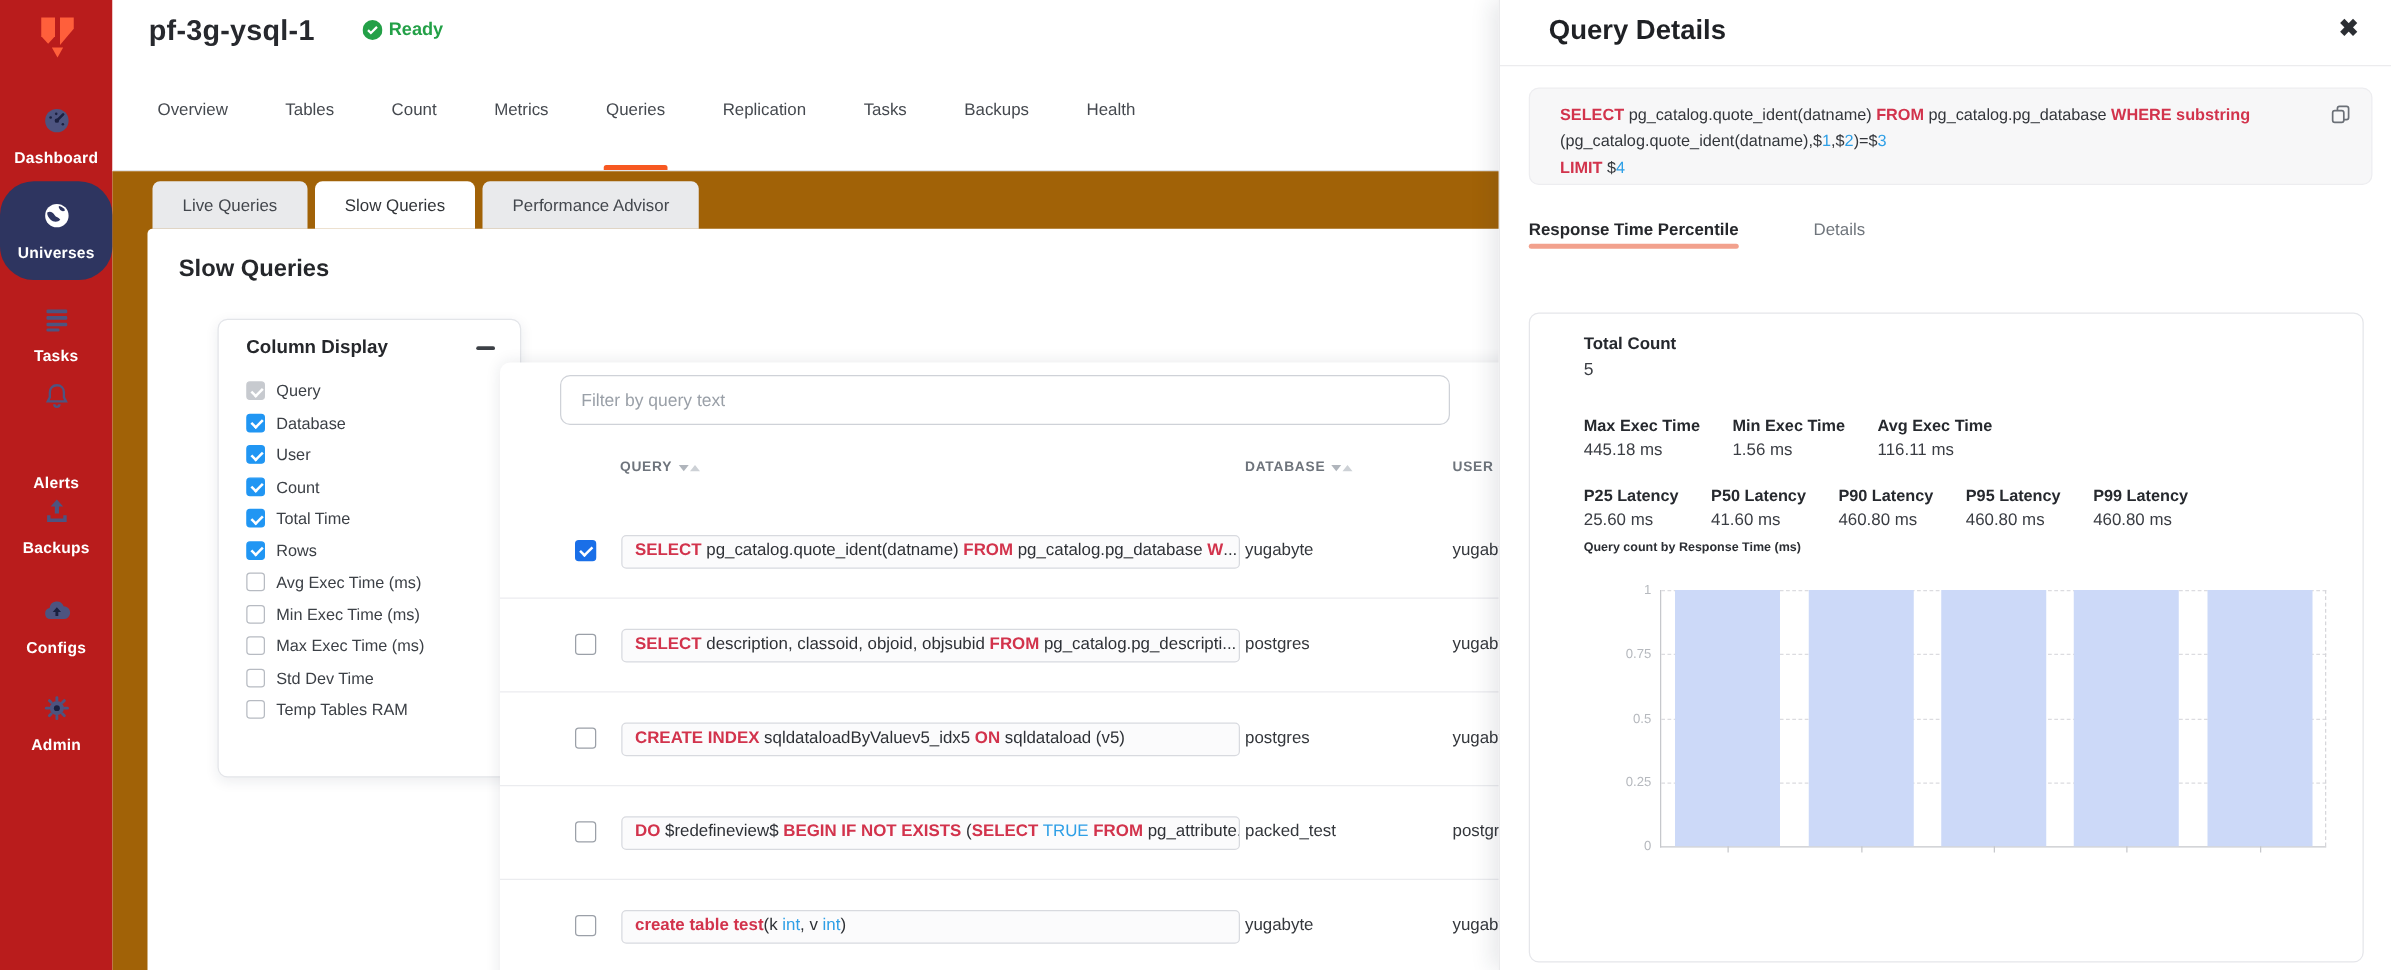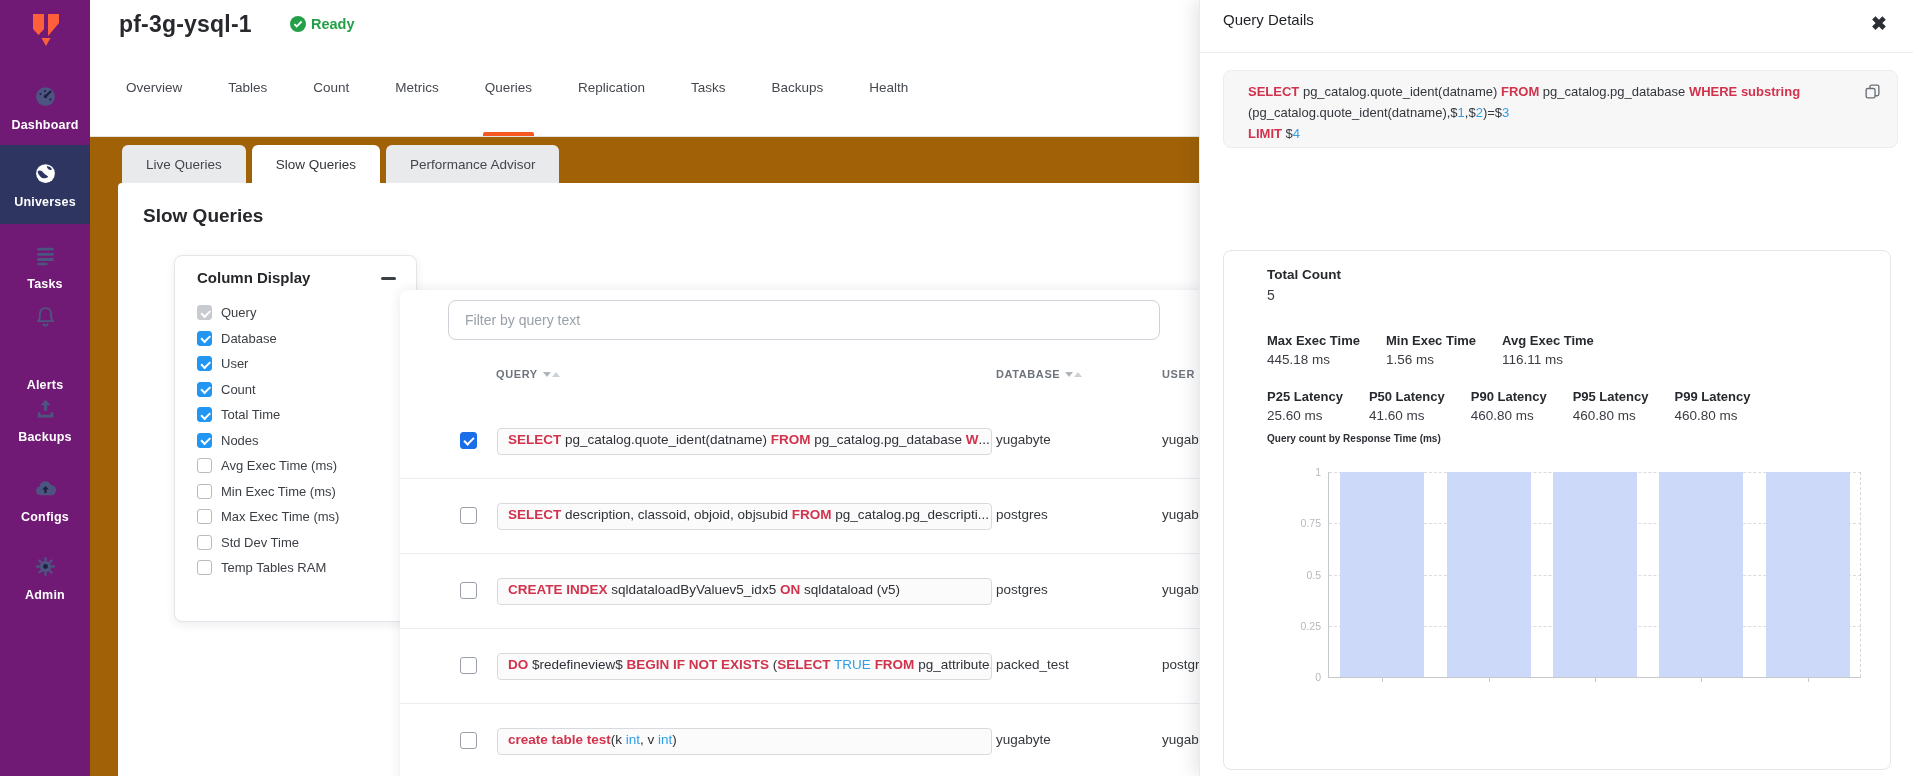--- a/index.html
+++ b/index.html
@@ -1,19 +1,19 @@
 <!DOCTYPE html>
 <html><head>
 <meta charset="utf-8">
 <style>
   html,body{margin:0;padding:0;background:#e8e8e8;}
   .stage{position:relative;width:1913px;height:776px;overflow:hidden;background:#fff;
          font-family:"Liberation Sans",sans-serif;-webkit-font-smoothing:antialiased;color:#2e3136;}
   
-  .sidebar{position:absolute;left:0;top:0;width:90px;height:776px;background:#701a75;}
+  .sidebar{position:absolute;left:0;top:0;width:90px;height:776px;background:#b91c1c;}
   .logo{position:absolute;left:24px;top:8px;width:44px;height:44px;}
   .side-item{position:absolute;left:0;width:90px;display:flex;flex-direction:column;align-items:center;justify-content:center;cursor:pointer;}
   .side-item.active{background:#2e3560;}
   .side-item .lbl{color:#fff;font-size:12.5px;font-weight:700;margin-top:5px;letter-spacing:.2px;}
   
   .topbar{position:absolute;left:90px;top:0;width:1110px;height:137px;background:#fff;border-bottom:1px solid #e3e3e5;box-sizing:border-box;}
   .uni-title{position:absolute;left:29px;top:11px;font-size:23px;font-weight:700;color:#27292e;letter-spacing:.2px;}
   .ready{position:absolute;left:200px;top:16px;display:flex;align-items:center;gap:5px;}
   .ready span{color:#23a047;font-weight:700;font-size:14.5px;}
   .tabs{position:absolute;left:0;bottom:0;top:70px;right:0;display:flex;gap:46px;padding-left:36px;}
@@ -52,21 +52,21 @@
   .cb2{position:absolute;left:60px;top:28px;width:17px;height:17px;border:1.5px solid #9ba0a8;border-radius:3px;box-sizing:border-box;background:#fff;cursor:pointer;}
   .cb2.checked{background:#1a6fe8;border-color:#1a6fe8;}
   .cb2.checked::after{content:"";position:absolute;left:3px;top:4px;width:8px;height:4px;border-left:2px solid #fff;border-bottom:2px solid #fff;transform:rotate(-45deg);}
   .chip{position:absolute;left:97px;top:24px;width:473px;height:19px;padding:3px 10px;background:#fbfbfc;border:1px solid #d8dadf;border-radius:4px;font-size:13.5px;color:#2e3136;white-space:nowrap;overflow:hidden;cursor:pointer;}
   .kw{color:#d2334c;font-weight:700;}
   .num{color:#2e9fe6;}
   .db-val{position:absolute;left:596px;top:28px;font-size:13.5px;color:#34373c;}
   .usr-val{position:absolute;left:762px;top:28px;font-size:13.5px;color:#34373c;white-space:nowrap;}
   
   .panel{position:absolute;left:1199px;top:0;width:714px;height:776px;background:#fff;border-left:1px solid #eaeaec;box-shadow:-6px 0 16px rgba(30,35,60,.10);box-sizing:border-box;}
-  .p-title{position:absolute;left:23px;top:11px;font-size:15px;font-weight:400;color:#1f2125;}
+  .p-title{position:absolute;left:39px;top:11px;font-size:22px;font-weight:700;color:#1f2125;}
   .p-close{position:absolute;right:26px;top:14px;font-size:19px;font-weight:700;color:#2b2e33;cursor:pointer;line-height:1;}
   .p-divider{position:absolute;left:0;top:52px;right:0;height:1px;background:#ececee;}
   .sqlbox{position:absolute;left:23px;top:70px;width:675px;height:78px;background:#f7f7f8;border:1px solid #ededf0;border-radius:8px;box-sizing:border-box;padding:10px 44px 0 24px;}
   .sqlline{font-size:13px;line-height:21px;color:#33363b;white-space:nowrap;}
   .copy-btn{position:absolute;right:16px;top:12px;cursor:pointer;}
   .p-tabs{position:absolute;left:23px;top:176px;display:flex;gap:60px;}
   .p-tab{font-size:13.5px;color:#6f757c;cursor:pointer;padding-bottom:26px;position:relative;}
   .p-tab.active{color:#26282c;font-weight:700;}
   .p-tab.active::after{content:"";position:absolute;left:0;right:0;bottom:18px;height:4px;border-radius:2px;background:#f2a18d;}
   .statbox{position:absolute;left:23px;top:250px;width:668px;height:520px;border:1px solid #e5e6ea;border-radius:8px;box-sizing:border-box;}
@@ -105,21 +105,21 @@
           <span><svg width="25" height="25" viewBox="0 0 24 24">
               <circle cx="12" cy="12" r="9" fill="#4d5480"></circle>
               <line x1="12" y1="12" x2="16.8" y2="7.2" stroke="#1b2040" stroke-width="2" stroke-linecap="round"></line>
               <circle cx="12" cy="12" r="1.7" fill="#1b2040"></circle>
               <circle cx="7.2" cy="9.6" r="1" fill="#1b2040"></circle>
               <circle cx="11.5" cy="6.8" r="1" fill="#1b2040"></circle>
               <circle cx="16.6" cy="14.8" r="1" fill="#1b2040"></circle>
             </svg></span>
           <span class="lbl">Dashboard</span>
         </div>
-        <div class="side-item active" style="top: 145px; height: 79px;">
+        <div class="side-item active" style="top: 145px; height: 79px; border-radius: 27px;">
           <span><svg width="25" height="25" viewBox="0 0 24 24">
               <circle cx="12" cy="12" r="9" fill="#ffffff"></circle>
               <path d="M4.6 9.6c2.4-1.4 4.6.2 5.6 2s3.4 1.8 4.4 3.6c-1.8 2-5.5 1.8-7.4-.1-1.6-1.7-2.9-3.7-2.6-5.5z" fill="#2e3560"></path>
               <path d="M13.6 4.7c2 .3 3.7 1.5 4.7 3.1-.9 1.1-2.7 1-3.7-.1-.9-1-1.5-2.4-1-3z" fill="#2e3560"></path>
             </svg></span>
           <span class="lbl">Universes</span>
         </div>
         <div class="side-item" style="top: 239px; height: 56px;">
           <span><svg width="25" height="25" viewBox="0 0 24 24" fill="#4d5480">
               <rect x="4" y="4.5" width="16" height="2.8" rx="1"></rect>
@@ -220,21 +220,21 @@
             <div class="opt">
               <span class="cb checked"></span>
               <span class="lbl">Count</span>
             </div>
             <div class="opt">
               <span class="cb checked"></span>
               <span class="lbl">Total Time</span>
             </div>
             <div class="opt">
               <span class="cb checked"></span>
-              <span class="lbl">Nodes</span>
+              <span class="lbl">Rows</span>
             </div>
             <div class="opt">
               <span class="cb"></span>
               <span class="lbl">Avg Exec Time (ms)</span>
             </div>
             <div class="opt">
               <span class="cb"></span>
               <span class="lbl">Min Exec Time (ms)</span>
             </div>
             <div class="opt">
@@ -321,20 +321,24 @@
           <div class="sqlline"><span class="kw">LIMIT</span><span> $</span><span class="num">4</span></div>
         </div>
       <div class="copy-btn">
         <svg width="17" height="17" viewBox="0 0 20 20">
           <rect x="7" y="2.5" width="10.5" height="12.5" rx="2" fill="#f7f7f8" stroke="#6b7077" stroke-width="1.6"></rect>
           <rect x="2.5" y="6.5" width="10.5" height="11" rx="2" fill="#f7f7f8" stroke="#6b7077" stroke-width="1.6"></rect>
         </svg>
       </div>
     </div>
 
+    <div class="p-tabs">
+        <div class="p-tab active">Response Time Percentile</div>
+        <div class="p-tab">Details</div>
+      </div>
 
     <div class="statbox">
       <div class="tc-label">Total Count</div>
       <div class="tc-value">5</div>
       <div class="stat-row" style="top:82px" id="exec-stats">
           <div class="stat">
             <div class="sl">Max Exec Time</div>
             <div class="sv">445.18 ms</div>
           </div>
           <div class="stat">

